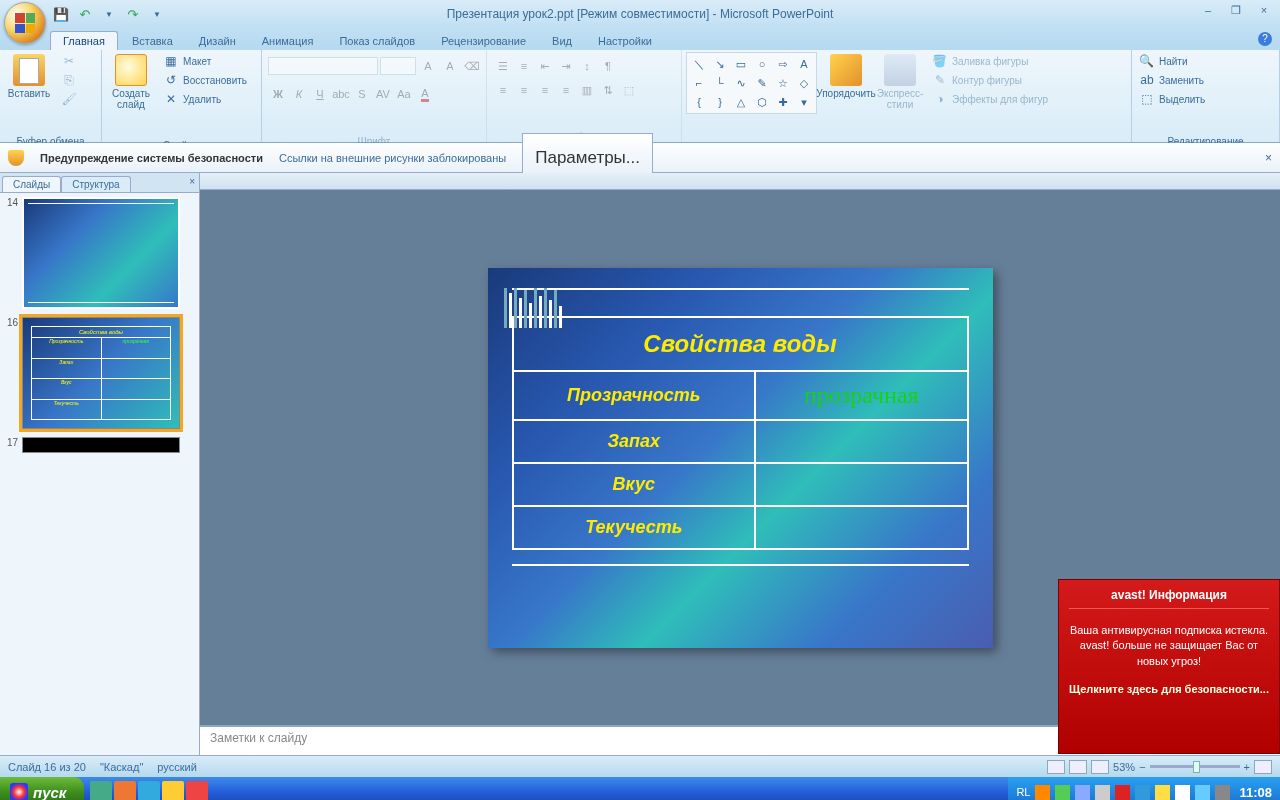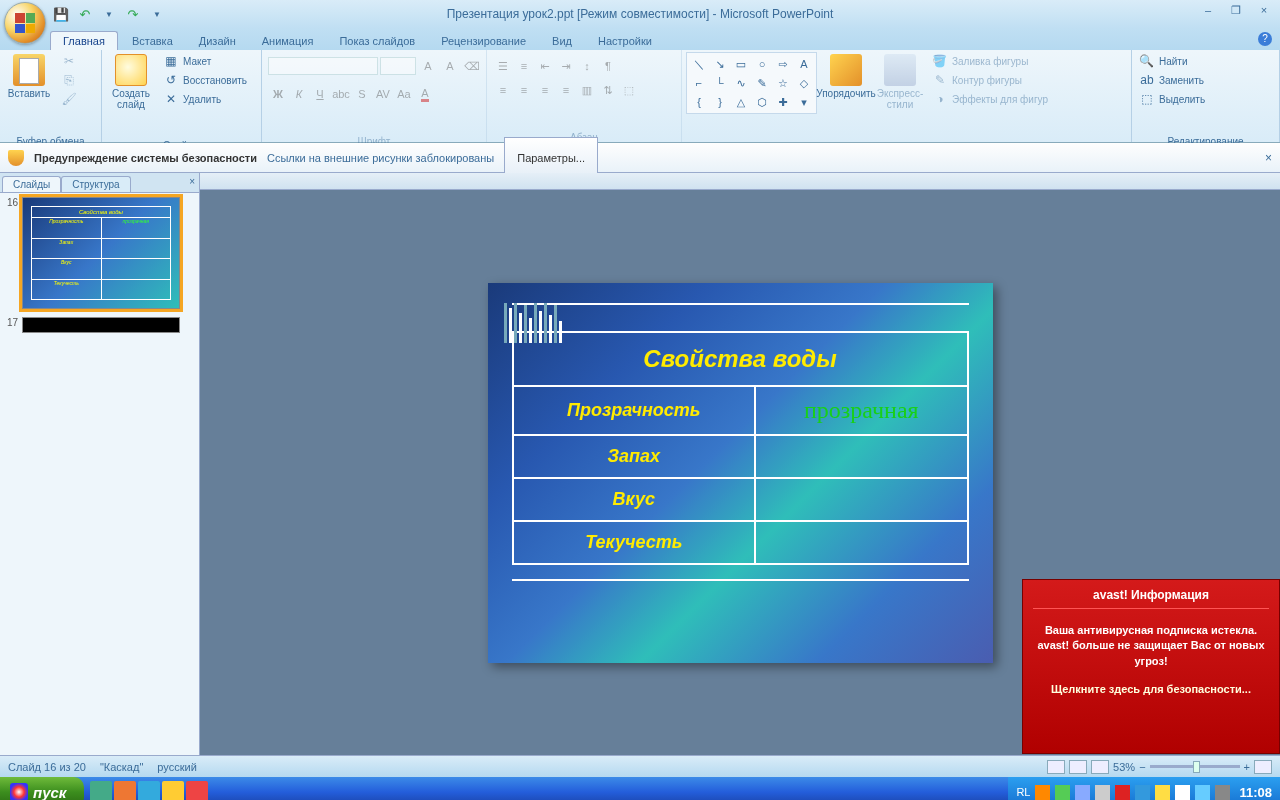--- a/index.html
+++ b/index.html
@@ -42,25 +42,25 @@
 .font-box { display: flex; gap: 2px; align-items: center; margin-bottom: 4px; }
 .ctrl { background: #fff; border: 1px solid #acc; height: 18px; font-size: 11px; color: #888; padding: 0 3px; }
 .ctrl.font-name { width: 110px; }
 .ctrl.font-size { width: 36px; }
 .btn-row { display: flex; gap: 1px; }
 .r-btn { width: 20px; height: 20px; border: 1px solid transparent; display: flex; align-items: center; justify-content: center; font-size: 11px; color: #555; }
 .shapes-gallery { display: grid; grid-template-columns: repeat(6, 20px); grid-template-rows: repeat(3, 18px); gap: 1px; padding: 2px; background: #f5f9fc; border: 1px solid #c5d9eb; }
 .shape-cell { display: flex; align-items: center; justify-content: center; font-size: 11px; color: #3b6c99; }
 
 
-.sec-bar { height: 30px; background: linear-gradient(to bottom, #fefefe, #e9f2f9); border-bottom: 1px solid #9ac; display: flex; align-items: center; padding: 0 8px; gap: 10px; position: relative; }
+.sec-bar { height: 30px; background: linear-gradient(to bottom, #fefefe, #e9f2f9); border-bottom: 1px solid #9ac; display: flex; align-items: center; padding: 0 8px; gap: 16px; position: relative; }
 .shield { width: 16px; height: 16px; background: linear-gradient(to bottom, #ffd34f, #e3902a); border-radius: 2px 2px 50% 50%; }
 .sec-bar .bold { font-weight: bold; font-size: 11px; color: #333; }
 .sec-bar .txt { font-size: 11px; color: #3b6c99; }
-.param-btn { background: linear-gradient(to bottom, #fff, #e5eef7); border: 1px solid #9ac; padding: 14px 12px; font-size: 11px; color: #333; }
+.param-btn { background: linear-gradient(to bottom, #fff, #e5eef7); border: 1px solid #9ac; padding: 14px 12px; font-size: 17px; color: #333; }
 .close-x { position: absolute; right: 8px; font-size: 12px; color: #3b6c99; }
 
 
 .main { display: flex; height: 582px; }
 .sidebar { width: 200px; background: #eef6fb; border-right: 1px solid #9ac; display: flex; flex-direction: column; }
 .side-tabs { height: 20px; display: flex; align-items: flex-end; padding-left: 2px; background: #d0e4f2; border-bottom: 1px solid #9ac; position: relative; }
 .side-tab { font-size: 10px; padding: 2px 10px; color: #3b6c99; border: 1px solid #9ac; border-bottom: none; border-radius: 3px 3px 0 0; background: #d9ecf8; }
 .side-tab.active { background: #eef6fb; }
 .side-close { position: absolute; right: 4px; top: 3px; font-size: 10px; color: #3b6c99; }
 .thumbs { flex: 1; overflow: hidden; padding: 4px; }
@@ -95,23 +95,23 @@
 .notes { height: 30px; background: #fff; border-top: 2px solid #8ab; padding: 4px 10px; font-size: 12px; color: #888; }
 
 
 .status { height: 22px; background: linear-gradient(to bottom, #d9ecf8, #b5d9f0); border-top: 1px solid #9ac; display: flex; align-items: center; padding: 0 8px; font-size: 11px; color: #3b6c99; gap: 14px; position: relative; }
 .status-right { position: absolute; right: 8px; display: flex; align-items: center; gap: 4px; }
 .view-btn { width: 18px; height: 14px; border: 1px solid #8ab; background: #eef; }
 .zoom-track { width: 90px; height: 3px; background: #9ac; position: relative; }
 .zoom-thumb { position: absolute; left: 48%; top: -4px; width: 7px; height: 12px; background: #dfe; border: 1px solid #8ab; }
 
 
-.avast { position: absolute; right: 0; bottom: 46px; width: 258px; height: 175px; background: linear-gradient(to bottom, #d41a1a, #b00000); border: 1px solid #700; color: #fff; font-size: 11px; text-align: center; padding: 8px 10px; z-index: 50; }
+.avast { position: absolute; right: 0; bottom: 46px; width: 222px; height: 175px; background: linear-gradient(to bottom, #d41a1a, #b00000); border: 1px solid #700; color: #fff; font-size: 11px; text-align: center; padding: 8px 10px; z-index: 50; }
 .avast-title { font-weight: bold; font-size: 12px; padding-bottom: 6px; border-bottom: 1px solid #f55; margin-bottom: 14px; }
-.avast-body { font-weight: bold; line-height: 1.4; margin-bottom: 14px; }
+.avast-body { font-weight: normal; line-height: 1.4; margin-bottom: 14px; }
 .avast-link { font-weight: bold; color: #ffd; }
 
 
 .taskbar { height: 30px; background: linear-gradient(to bottom, #3c8be8, #245edb 50%, #1941a5); display: flex; align-items: center; position: relative; }
 .start { height: 30px; padding: 0 18px 0 10px; background: linear-gradient(to bottom, #6fbb3b, #3c8e1e 50%, #2a6b12); color: #fff; font-weight: bold; font-style: italic; font-size: 15px; border-radius: 0 10px 10px 0; display: flex; align-items: center; gap: 5px; }
 .start-orb { width: 18px; height: 18px; background: radial-gradient(circle, #fff, #f33 40%, #33f 70%); border-radius: 3px; }
 .tb-items { display: flex; gap: 2px; margin-left: 6px; }
 .tb-ico { width: 22px; height: 22px; border-radius: 2px; }
 .tray { position: absolute; right: 0; height: 30px; background: linear-gradient(to bottom, #2b9ff0, #1670d0); display: flex; align-items: center; padding: 0 8px; gap: 5px; color: #fff; font-size: 11px; }
 .tray-ico { width: 15px; height: 15px; }
@@ -333,20 +333,24 @@
 </div>
 
 <div class="main">
   <div class="sidebar">
     <div class="side-tabs">
       <div class="side-tab active">Слайды</div>
       <div class="side-tab">Структура</div>
       <span class="side-close">×</span>
     </div>
     <div class="thumbs">
+      <div class="thumb-wrap">
+          <div class="thumb-num">14</div>
+          <div class="thumb grad"></div>
+        </div>
       <div class="thumb-wrap">
           <div class="thumb-num">16</div>
         <div class="thumb mini active">
           <div class="mini-table">
             <div class="mini-title">Свойства воды</div>
             <div class="mini-row">
                 <div class="mini-cell">Прозрачность</div>
                 <div class="mini-cell mini-val">прозрачная</div>
               </div>
             <div class="mini-row">
@@ -409,20 +413,21 @@
               </tr>
           <tr>
                 <td>Текучесть</td>
                 <td></td>
               </tr>
         </tbody>
           </table>
         <hr class="hr-w" style="margin-top:14px">
       </div>
     </div>
+    <div class="notes">Заметки к слайду</div>
   </div>
 </div>
 
 <div class="status">
   <span>Слайд 16 из 20</span>
   <span>"Каскад"</span>
   <span>русский</span>
   <div class="status-right">
     <div class="view-btn"></div>
     <div class="view-btn"></div>

